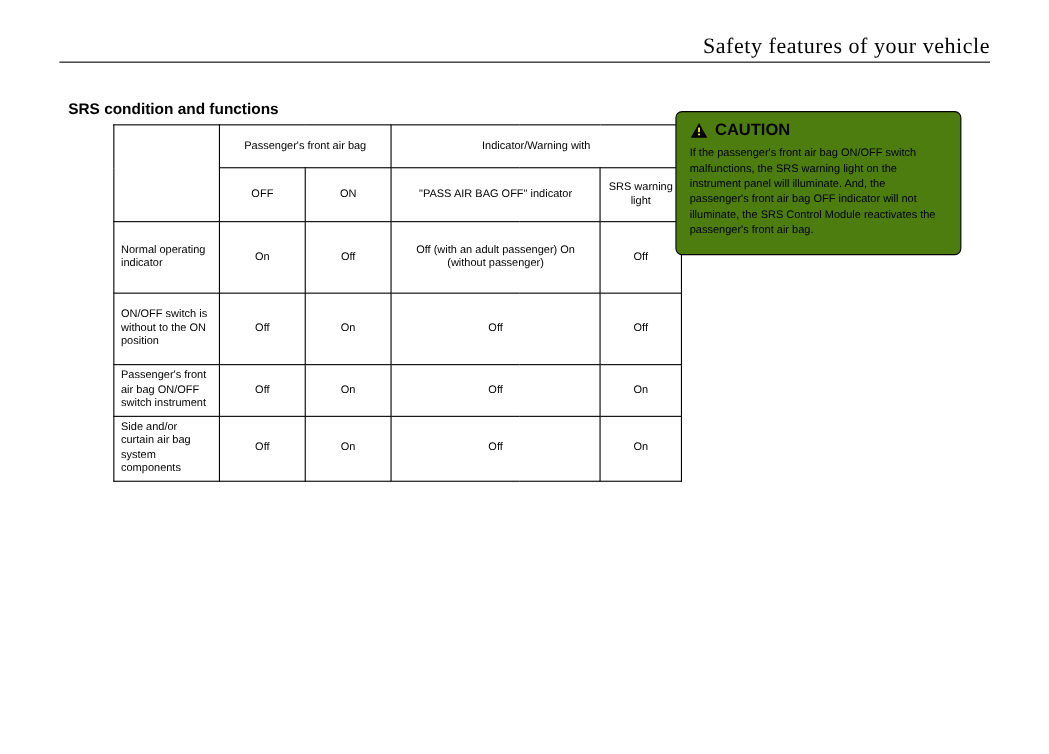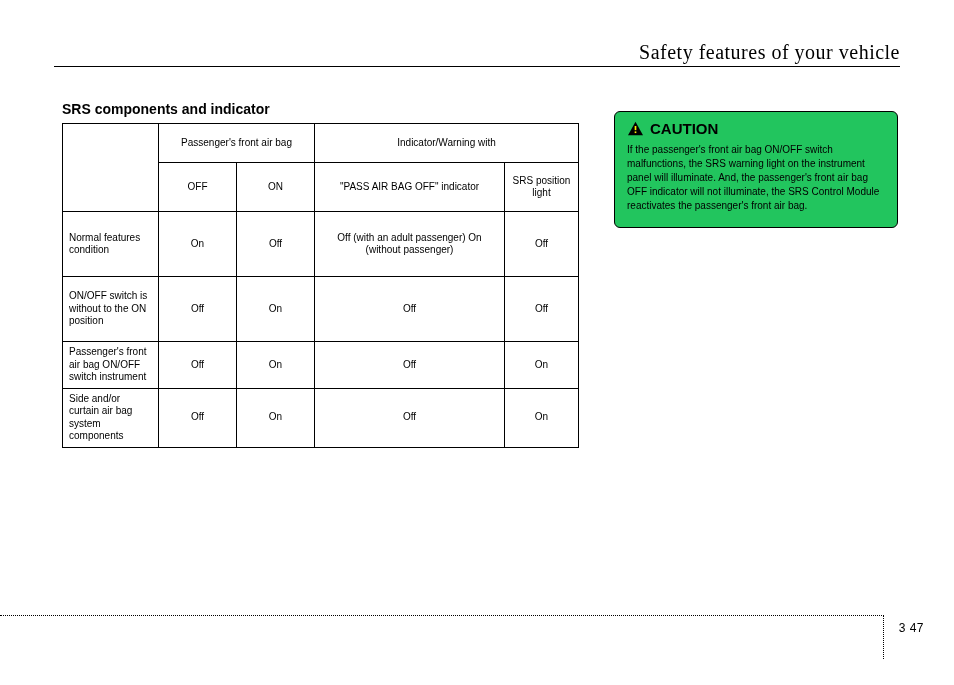--- a/index.html
+++ b/index.html
@@ -11,21 +11,21 @@
     font-family: "Times New Roman", Times, serif;
     color: #000;
     position: relative;
     overflow: hidden;
   }
   .page {
     box-sizing: border-box;
     width: 954px;
     height: 685px;
     position: relative;
-    padding: 38px 54px 0 54px;
+    padding: 28px 54px 0 54px;
     border-radius: 32px;
   }
   .header-line {
     border-bottom: 1px solid #000;
     height: 28px;
     position: relative;
   }
   .page-title {
     position: absolute;
     right: 0;
@@ -49,20 +49,21 @@
     font-weight: bold;
     font-size: 14px;
     margin: 0 0 6px 0;
   }
   table.cond {
     border-collapse: collapse;
     width: 516px;
     font-family: Arial, Helvetica, sans-serif;
     font-size: 10px;
     table-layout: fixed;
+    margin-left: 41px;
   }
   table.cond th, table.cond td {
     border: 1px solid #000;
     padding: 4px 6px;
     vertical-align: middle;
     text-align: center;
     line-height: 1.25;
   }
   table.cond .rowhead {
     text-align: left;
@@ -72,22 +73,22 @@
     font-weight: normal;
   }
   .tall td, .tall th { height: 56px; }
   .short td, .short th { height: 30px; }
   .medium td, .medium th { height: 40px; }
 
   .caution-box {
     position: absolute;
     left: 560px;
     top: 10px;
-    width: 284px;
-    background: #22c55e;
+    width: 260px;
+    background: #4d7c0f;
     border: 1px solid #000;
     border-radius: 6px;
     box-sizing: border-box;
     padding: 8px 12px 14px 12px;
     font-family: Arial, Helvetica, sans-serif;
   }
   .caution-head {
     display: flex;
     align-items: center;
     gap: 6px;
@@ -133,46 +134,46 @@
 </head>
 <body>
 
 <div class="page">
   <div class="header-line">
     <span class="page-title">Safety features of your vehicle</span>
   </div>
 
   <div class="content">
     <div class="left-col">
-      <div class="sec-heading">SRS components and indicator</div>
+      <div class="sec-heading">SRS condition and functions</div>
       <table class="cond">
         <colgroup>
           <col style="width:96px">
           <col style="width:78px">
           <col style="width:78px">
           <col style="width:116px">
           <col style="width:74px">
           <col style="width:74px">
         </colgroup>
         <thead>
           <tr class="short">
             <th rowspan="2" class="rowhead"></th>
             <th colspan="2">Passenger's front air bag</th>
             <th colspan="3">Indicator/Warning with</th>
           </tr>
           <tr class="medium">
             <th>OFF</th>
             <th>ON</th>
             <th colspan="2">"PASS AIR BAG OFF" indicator</th>
-            <th>SRS position light</th>
+            <th>SRS warning light</th>
           </tr>
         </thead>
         <tbody>
           <tr class="tall">
-            <td class="rowhead">Normal features condition</td>
+            <td class="rowhead">Normal operating indicator</td>
             <td>On</td>
             <td>Off</td>
             <td colspan="2">Off (with an adult passenger)
 On (without passenger)</td>
             <td>Off</td>
           </tr>
           <tr class="tall">
             <td class="rowhead">ON/OFF switch is without to the ON position</td>
             <td>Off</td>
             <td>On</td>
@@ -205,18 +206,13 @@
             <rect x="9" y="6" width="2" height="5" fill="#fcee00"></rect>
             <rect x="9" y="12.5" width="2" height="2" fill="#fcee00"></rect>
           </svg>
         </span>
         <span>CAUTION</span>
       </div>
       <div class="caution-body">If the passenger's front air bag ON/OFF switch malfunctions, the SRS warning light on the instrument panel will illuminate. And, the passenger's front air bag OFF indicator will not illuminate, the SRS Control Module reactivates the passenger's front air bag.</div>
     </div>
   </div>
 
-  <div class="footer">
-    <div class="dash-h"></div>
-    <div class="dash-v"></div>
-    <span class="page-num">3 47</span>
-  </div>
 </div>
 
 </body></html>

